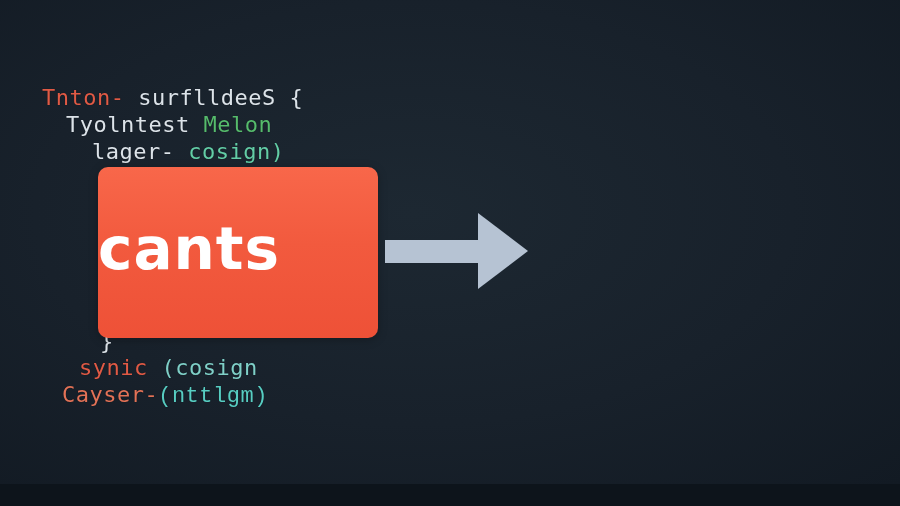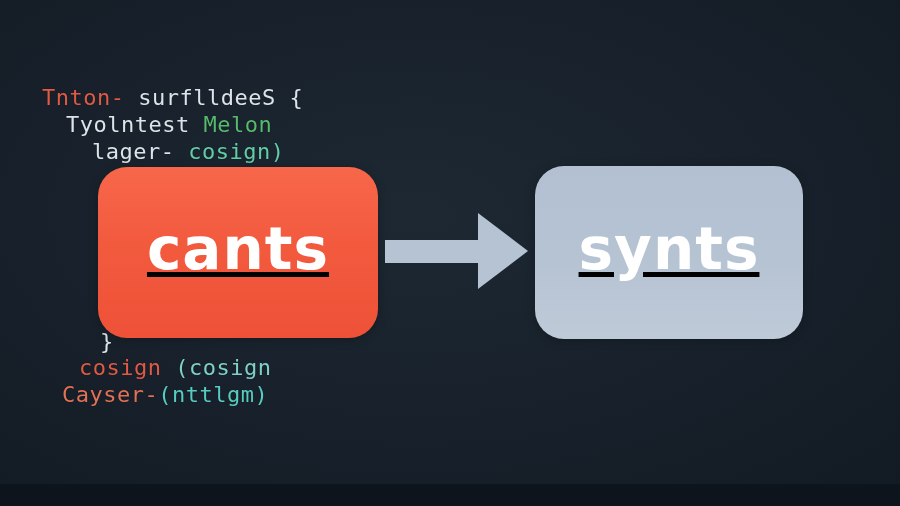--- a/index.html
+++ b/index.html
@@ -21,40 +21,38 @@
     line-height: 24px;
     white-space: pre;
     letter-spacing: 0.5px;
     z-index: 1;
     text-shadow: 0 0 1px rgba(0,0,0,0.4);
   }
   .c-plain  { color: #dce3e9; }
   .c-red    { color: #e05a45; }
   .c-green  { color: #56bb6c; }
   .c-mint   { color: #63cda6; }
-  .c-teal   { color: #57cdc2; }
+  .c-teal   { color: #57cdc2; font-family: Liberation Mono, monospace; }
   .c-tealdim{ color: #7fd0c8; }
   .c-salmon { color: #e27257; text-align: center; }
 
   .line-top-1 { left: 42px;  top: 86px;  }
   .line-top-2 { left: 66px;  top: 113px; }
   .line-top-3 { left: 92px;  top: 140px; }
   .closing-brace { left: 100px; top: 330px; }
   .line-bot-1 { left: 79px;  top: 356px; }
   .line-bot-2 { left: 62px;  top: 383px; }
 
   
   .node {
     position: absolute;
-    border-radius: 29px;
+    border-radius: 10px;
     display: flex;
     align-items: center;
-    justify-content: center;
     z-index: 2;
-    text-decoration: underline;
   }
   .node-source {
     left: 98px; top: 167px; width: 280px; height: 171px;
     background: linear-gradient(180deg, #f8674a 0%, #f25a3e 45%, #ee5137 100%);
     box-shadow: 0 2px 10px rgba(0,0,0,0.25);
   }
   .node-target {
     left: 535px; top: 166px; width: 268px; height: 173px;
     background: linear-gradient(180deg, #b2c0d2 0%, #b6c3d3 55%, #bfcad8 100%);
     box-shadow: 0 2px 10px rgba(0,0,0,0.25);
@@ -94,21 +92,18 @@
 
   <div class="code-line closing-brace c-plain">}</div>
 
   <div class="node node-source">
     <span class="node-label">cants</span>
   </div>
 
   <div class="arrow arrow-shaft"></div>
   <div class="arrow arrow-head"></div>
 
-  <div class="node node-target">
-    <span class="node-label">synts</span>
-  </div>
 
-  <div class="code-line line-bot-1"><span class="c-red">cosign</span><span class="c-tealdim"> (cosign</span></div>
+  <div class="code-line line-bot-1"><span class="c-red">synic</span><span class="c-tealdim"> (cosign</span></div>
 
   <div class="code-line line-bot-2"><span class="c-salmon">Cayser-</span><span class="c-teal">(nttlgm)</span></div>
 
 </div>
 
 </body></html>

